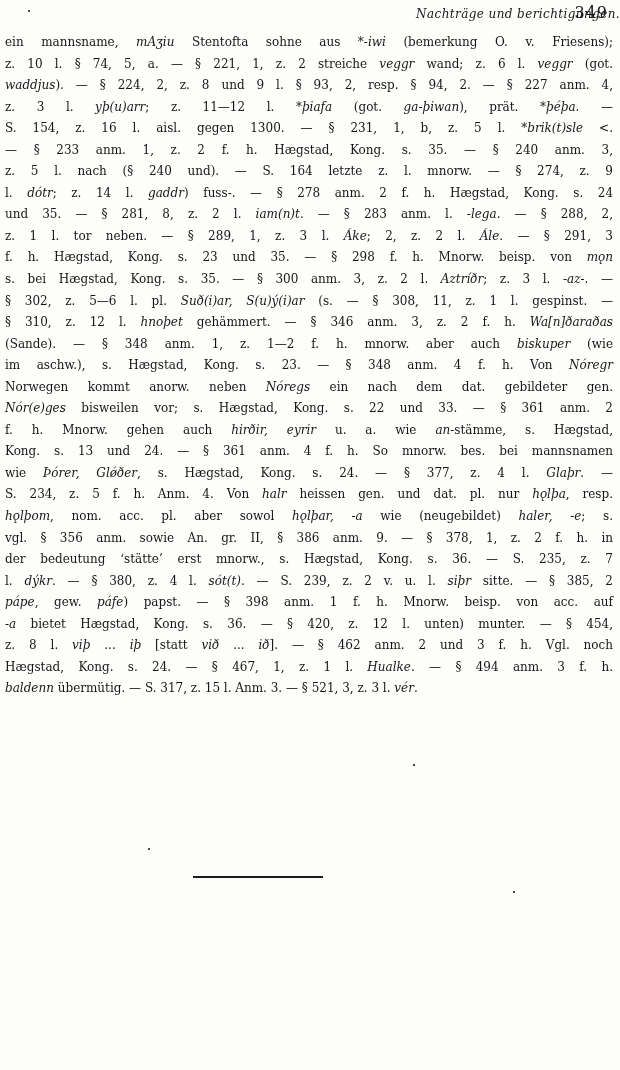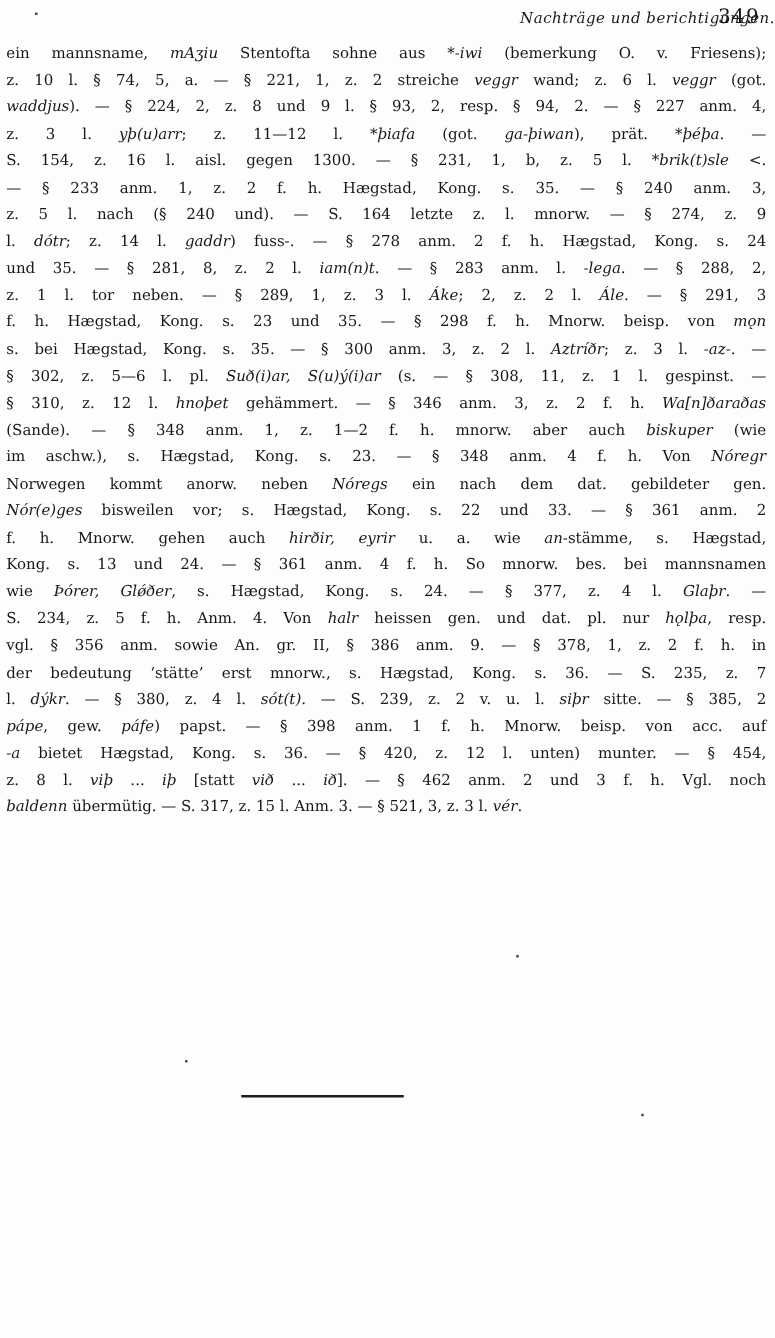--- a/index.html
+++ b/index.html
@@ -64,26 +64,28 @@
       <div class="line"><span>§ 302, z. 5—6 l. pl. </span><i>Suð(i)ar, S(u)ý(i)ar</i><span> (s. — § 308, 11, z. 1 l. gespinst. —</span></div>
       <div class="line"><span>§ 310, z. 12 l. </span><i>hnoþet</i><span> gehämmert. — § 346 anm. 3, z. 2 f. h. </span><i>Wa[n]ðaraðas</i></div>
       <div class="line"><span>(Sande). — § 348 anm. 1, z. 1—2 f. h. mnorw. aber auch </span><i>biskuper</i><span> (wie</span></div>
       <div class="line"><span>im aschw.), s. Hægstad, Kong. s. 23. — § 348 anm. 4 f. h. Von </span><i>Nóregr</i></div>
       <div class="line"><span>Norwegen kommt anorw. neben </span><i>Nóregs</i><span> ein nach dem dat. gebildeter gen.</span></div>
       <div class="line"><i>Nór(e)ges</i><span> bisweilen vor; s. Hægstad, Kong. s. 22 und 33. — § 361 anm. 2</span></div>
       <div class="line"><span>f. h. Mnorw. gehen auch </span><i>hirðir, eyrir</i><span> u. a. wie </span><i>an</i><span>-stämme, s. Hægstad,</span></div>
       <div class="line"><span>Kong. s. 13 und 24. — § 361 anm. 4 f. h. So mnorw. bes. bei mannsnamen</span></div>
       <div class="line"><span>wie </span><i>Þórer, Glǿðer</i><span>, s. Hægstad, Kong. s. 24. — § 377, z. 4 l. </span><i>Glaþr</i><span>. —</span></div>
       <div class="line"><span>S. 234, z. 5 f. h. Anm. 4. Von </span><i>halr</i><span> heissen gen. und dat. pl. nur </span><i>hǫlþa</i><span>, resp.</span></div>
+      <div class="line"><i>hǫlþom</i><span>, nom. acc. pl. aber sowol </span><i>hǫlþar, -a</i><span> wie (neugebildet) </span><i>haler, -e</i><span>; s.</span></div>
       <div class="line"><span>vgl. § 356 anm. sowie An. gr. II, § 386 anm. 9. — § 378, 1, z. 2 f. h. in</span></div>
       <div class="line"><span>der bedeutung ‘stätte’ erst mnorw., s. Hægstad, Kong. s. 36. — S. 235, z. 7</span></div>
       <div class="line"><span>l. </span><i>dýkr</i><span>. — § 380, z. 4 l. </span><i>sót(t)</i><span>. — S. 239, z. 2 v. u. l. </span><i>siþr</i><span> sitte. — § 385, 2</span></div>
       <div class="line"><i>pápe</i><span>, gew. </span><i>páfe</i><span>) papst. — § 398 anm. 1 f. h. Mnorw. beisp. von acc. auf</span></div>
       <div class="line"><i>-a</i><span> bietet Hægstad, Kong. s. 36. — § 420, z. 12 l. unten) munter. — § 454,</span></div>
       <div class="line"><span>z. 8 l. </span><i>viþ</i><span> ... </span><i>iþ</i><span> [statt </span><i>við</i><span> ... </span><i>ið</i><span>]. — § 462 anm. 2 und 3 f. h. Vgl. noch</span></div>
+      <div class="line"><span>Hægstad, Kong. s. 24. — § 467, 1, z. 1 l. </span><i>Hualke</i><span>. — § 494 anm. 3 f. h.</span></div>
       <div class="line"><i>baldenn</i><span> übermütig. — S. 317, z. 15 l. Anm. 3. — § 521, 3, z. 3 l. </span><i>vér</i><span>.</span></div>
     </div>
 
   <div class="end-rule"></div>
 
   <div class="speck" style="left:28px; top:10px; width:2px; height:2px;"></div>
   <div class="speck" style="left:413px; top:764px; width:2px; height:2px;"></div>
   <div class="speck" style="left:148px; top:848px; width:2px; height:2px;"></div>
   <div class="speck" style="left:513px; top:891px; width:2px; height:2px;"></div>
 

